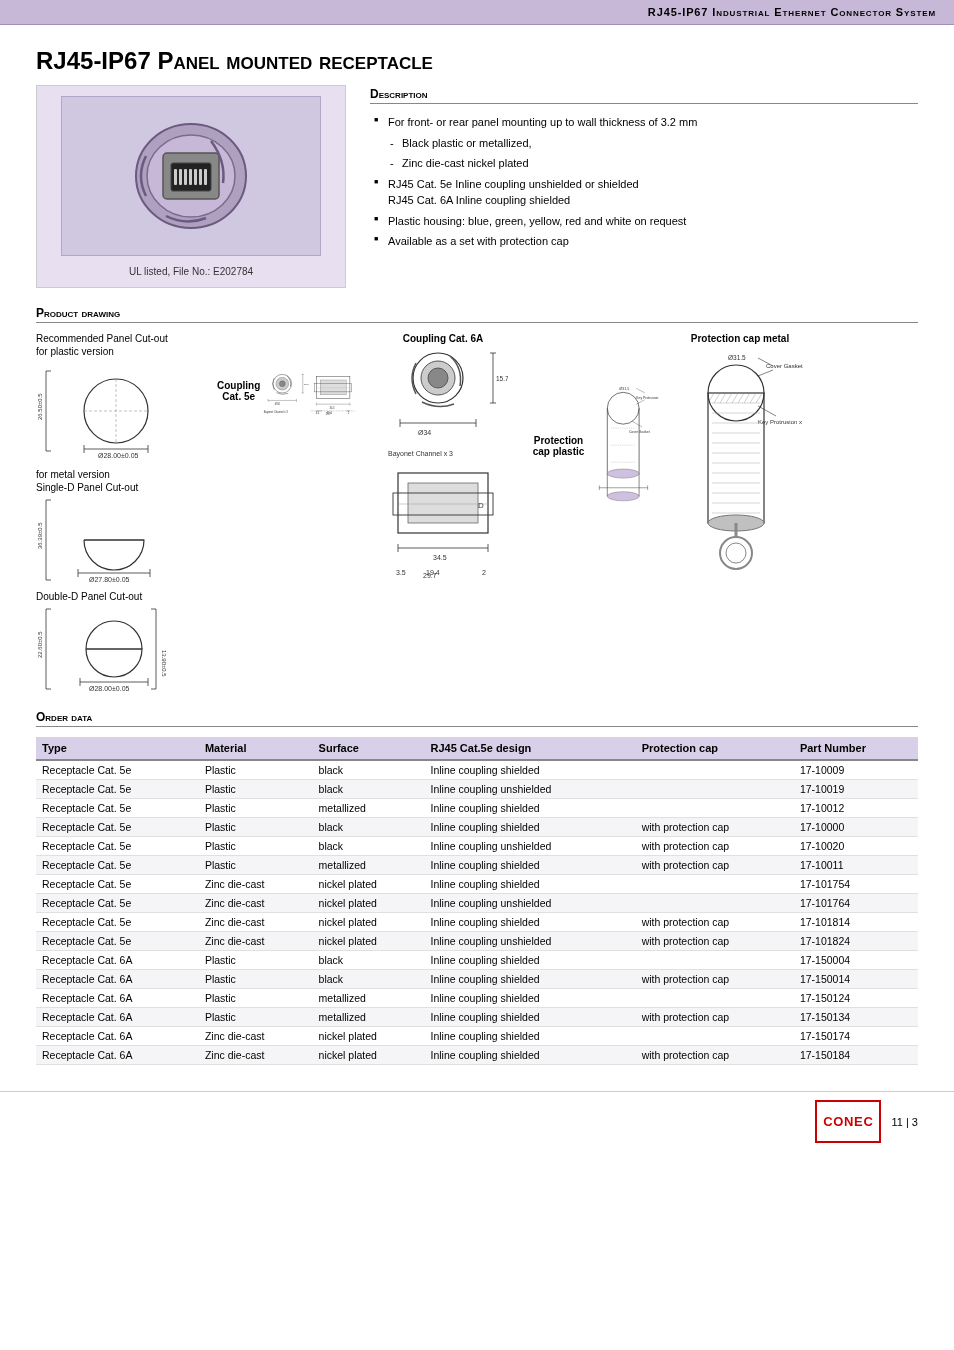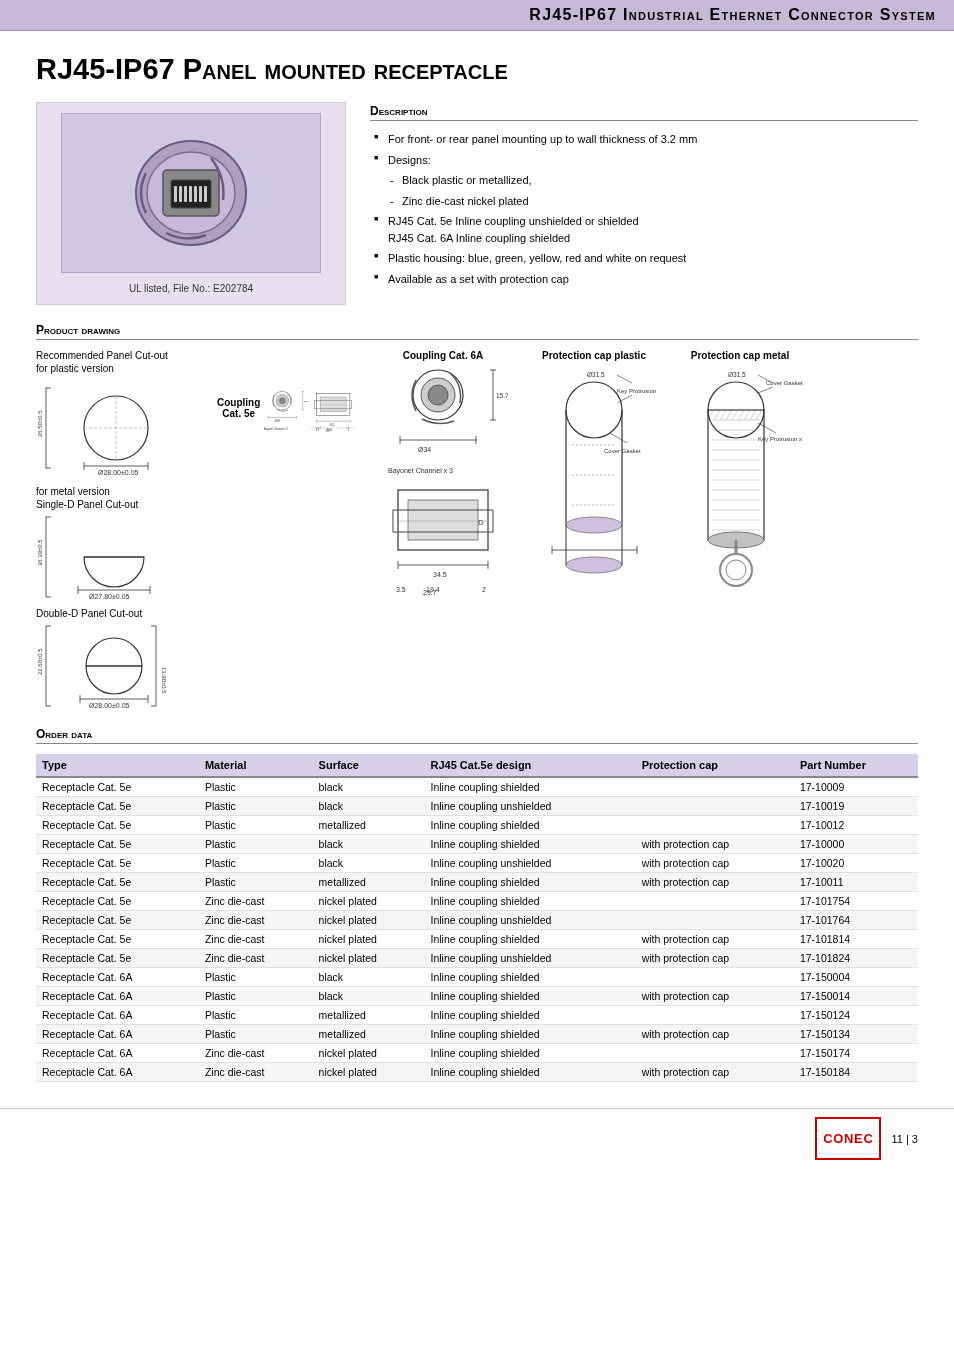--- a/index.html
+++ b/index.html
@@ -10,36 +10,36 @@
       color: #000;
       width: 954px;
       min-height: 1350px;
       padding: 0;
     }
 
     .header-bar {
       background: #c8b8d8;
       text-align: right;
       padding: 6px 18px;
-      font-size: 16px;
+      font-size: 11px;
       letter-spacing: 0.08em;
       font-variant: small-caps;
       font-weight: bold;
       border-bottom: 1px solid #a090b8;
     }
 
     .page-content {
       padding: 22px 36px 18px 36px;
     }
 
     .main-title {
-      font-size: 29px;
+      font-size: 24px;
       font-weight: bold;
       font-variant: small-caps;
-      margin-bottom: 16px;
+      margin-bottom: 10px;
     }
 
     .subtitle {
       font-size: 15px;
       margin-bottom: 16px;
       font-weight: normal;
     }
 
     .top-section {
       display: flex;
@@ -240,21 +240,20 @@
           <path d="M75 105 Q95 115 115 107" fill="none" stroke="#6a5a80" stroke-width="2.5"></path>
         </svg>
       </div>
       <div class="ul-listed">UL listed, File No.: E202784</div>
     </div>
 
     <div class="description-box">
       <div class="description-title">Description</div>
       <ul>
         <li>For front- or rear panel mounting up to wall thickness of 3.2 mm</li>
-        <li>Designs:</li>
         <li class="sub-item">Black plastic or metallized,</li>
         <li class="sub-item">Zinc die-cast nickel plated</li>
         <li>RJ45 Cat. 5e Inline coupling unshielded or shielded<br>RJ45 Cat. 6A Inline coupling shielded</li>
         <li>Plastic housing: blue, green, yellow, red and white on request</li>
         <li>Available as a set with protection cap</li>
       </ul>
     </div>
 
   </div>
 
@@ -415,21 +414,21 @@
           <line x1="110" y1="86" x2="110" y2="94" stroke="#333" stroke-width="0.8"></line>
           <text x="55" y="102" font-size="7" fill="#333">34.5</text>
 
           <text x="18" y="117" font-size="7" fill="#333">3.5</text>
           <text x="104" y="117" font-size="7" fill="#333">2</text>
           <text x="48" y="117" font-size="7" fill="#333">19.4</text>
           <text x="45" y="120" font-size="7" fill="#333">29.7</text>
         </svg>
       </div>
 
-      <div style="display:flex;flex-direction:column;align-items:center;width:130px;">
+      <div style="display:flex;align-items:center;width:130px;">
         <div style="font-size:10px;font-weight:bold;margin-bottom:4px;text-align:center;">Protection cap plastic</div>
 
         <svg width="125" height="230" viewBox="0 0 125 230" xmlns="http://www.w3.org/2000/svg">
 
           <text x="55" y="12" font-size="6.5" fill="#333">Ø31.5</text>
           <line x1="85" y1="10" x2="100" y2="18" stroke="#333" stroke-width="0.6"></line>
           <circle cx="62" cy="45" r="28" fill="none" stroke="#333" stroke-width="1.2"></circle>
 
           <ellipse cx="62" cy="45" r="20" fill="#e0d8f0" stroke="#6a5a80" stroke-width="1"></ellipse>
           <ellipse cx="62" cy="45" r="12" fill="#c8b8d8" stroke="#7a6a90" stroke-width="0.8"></ellipse>

